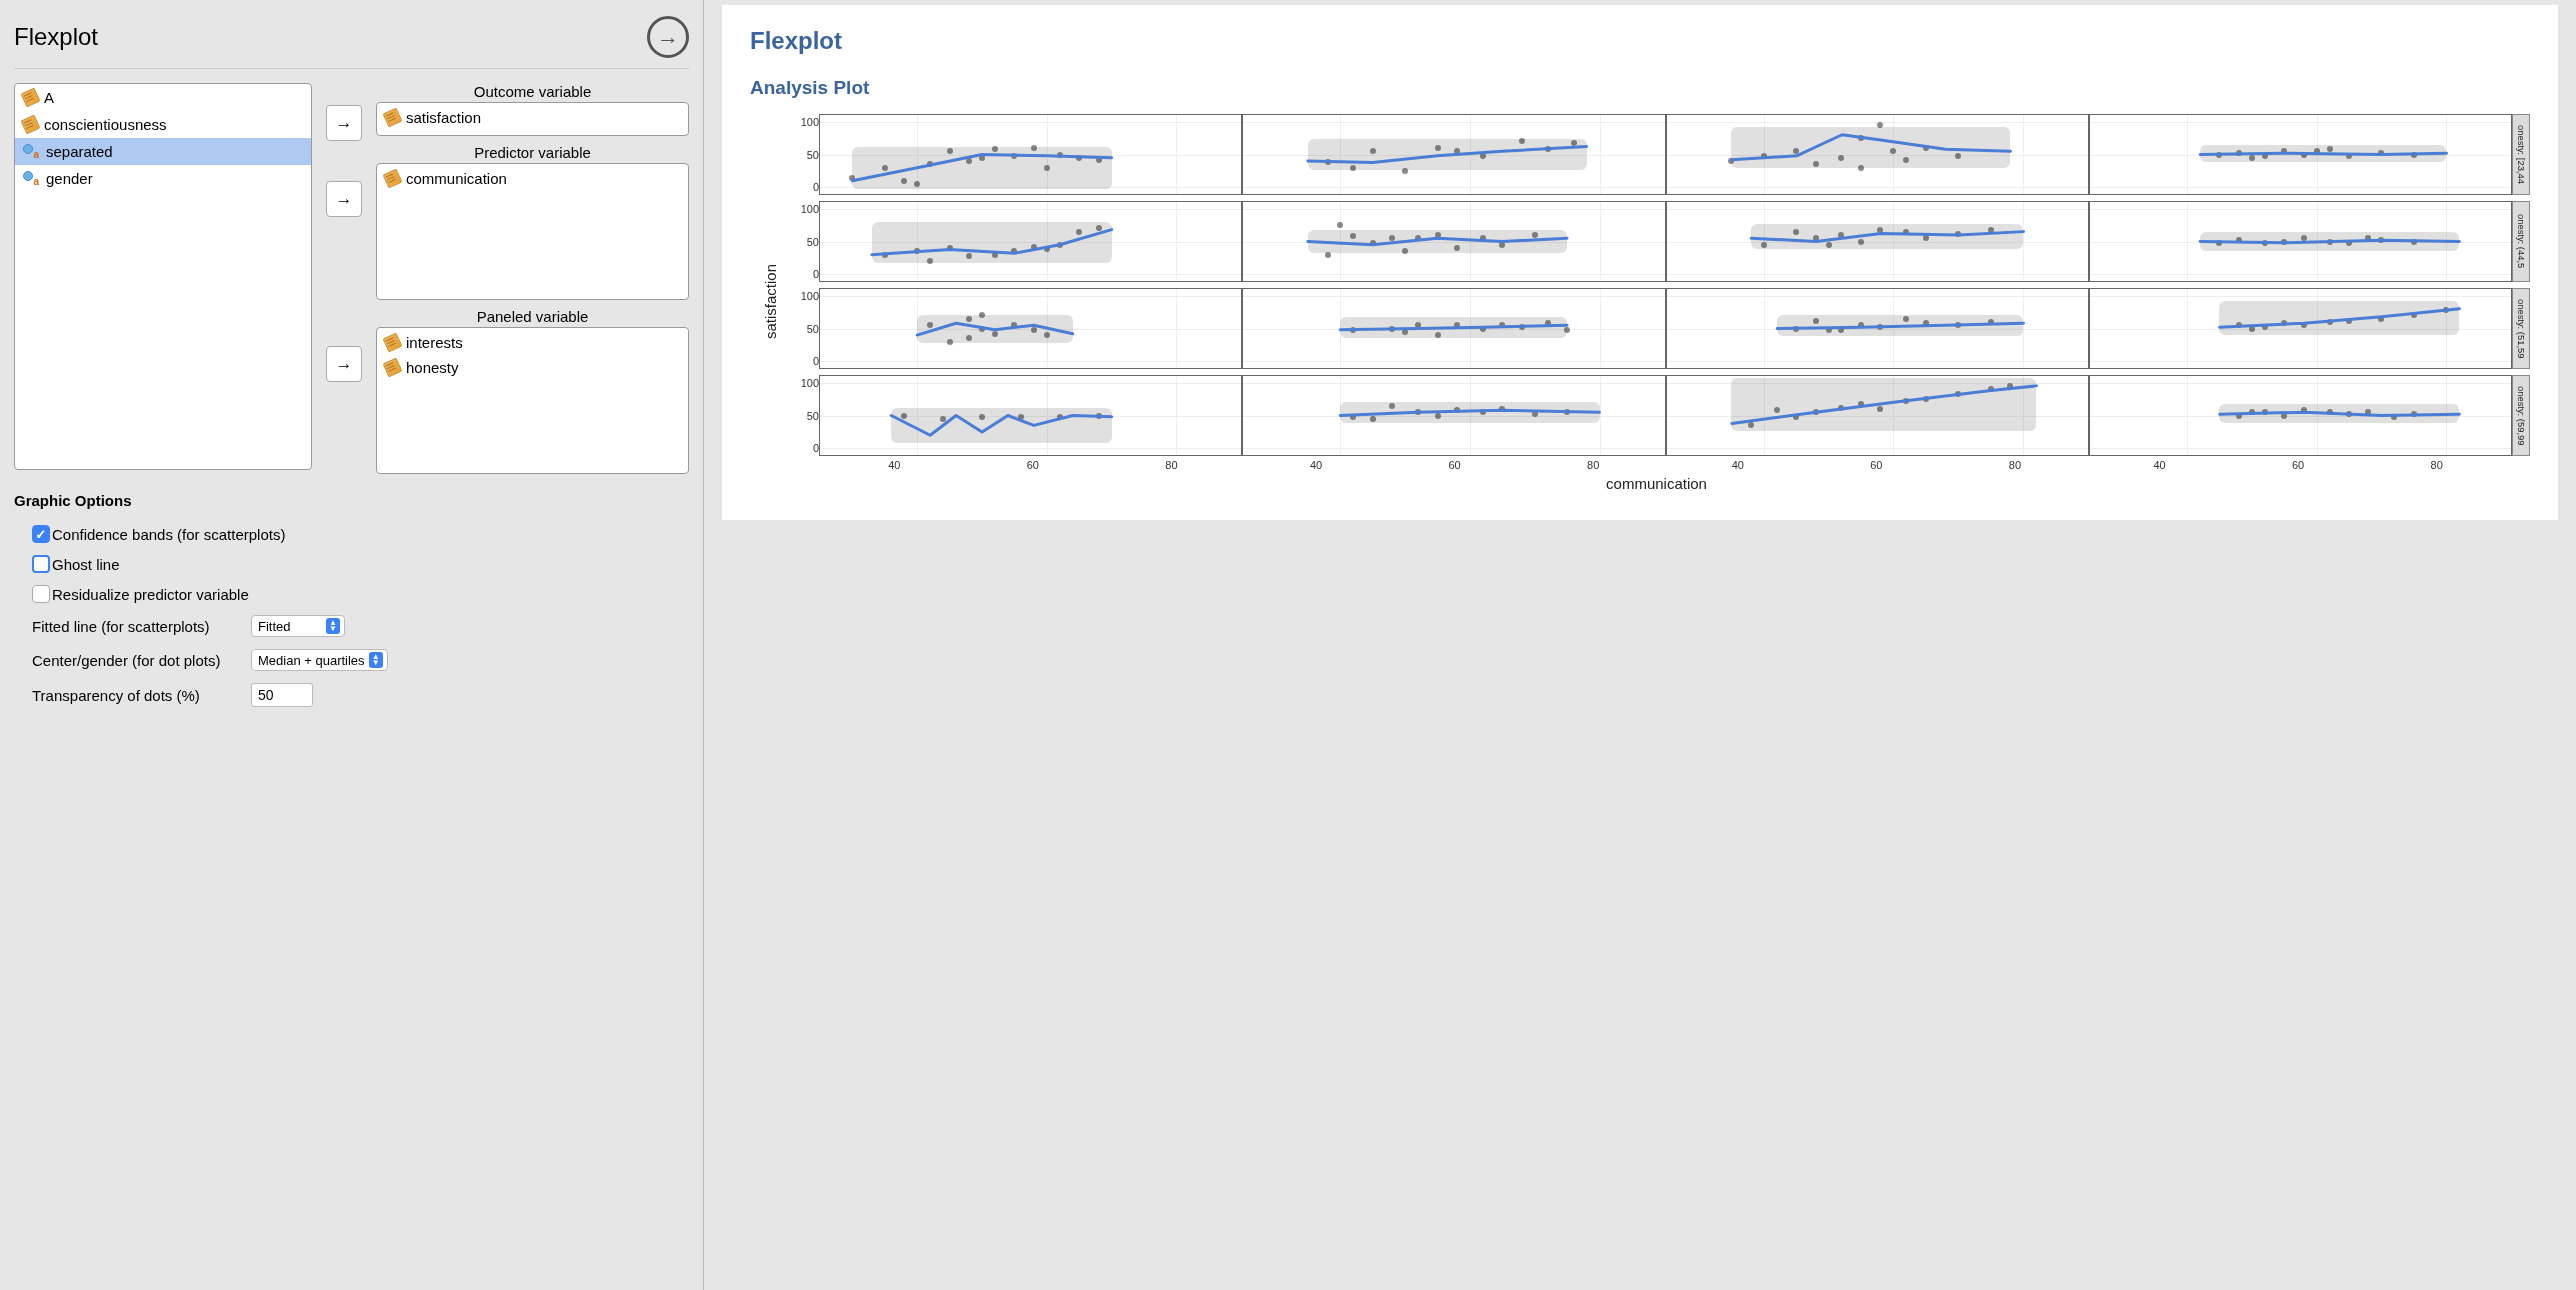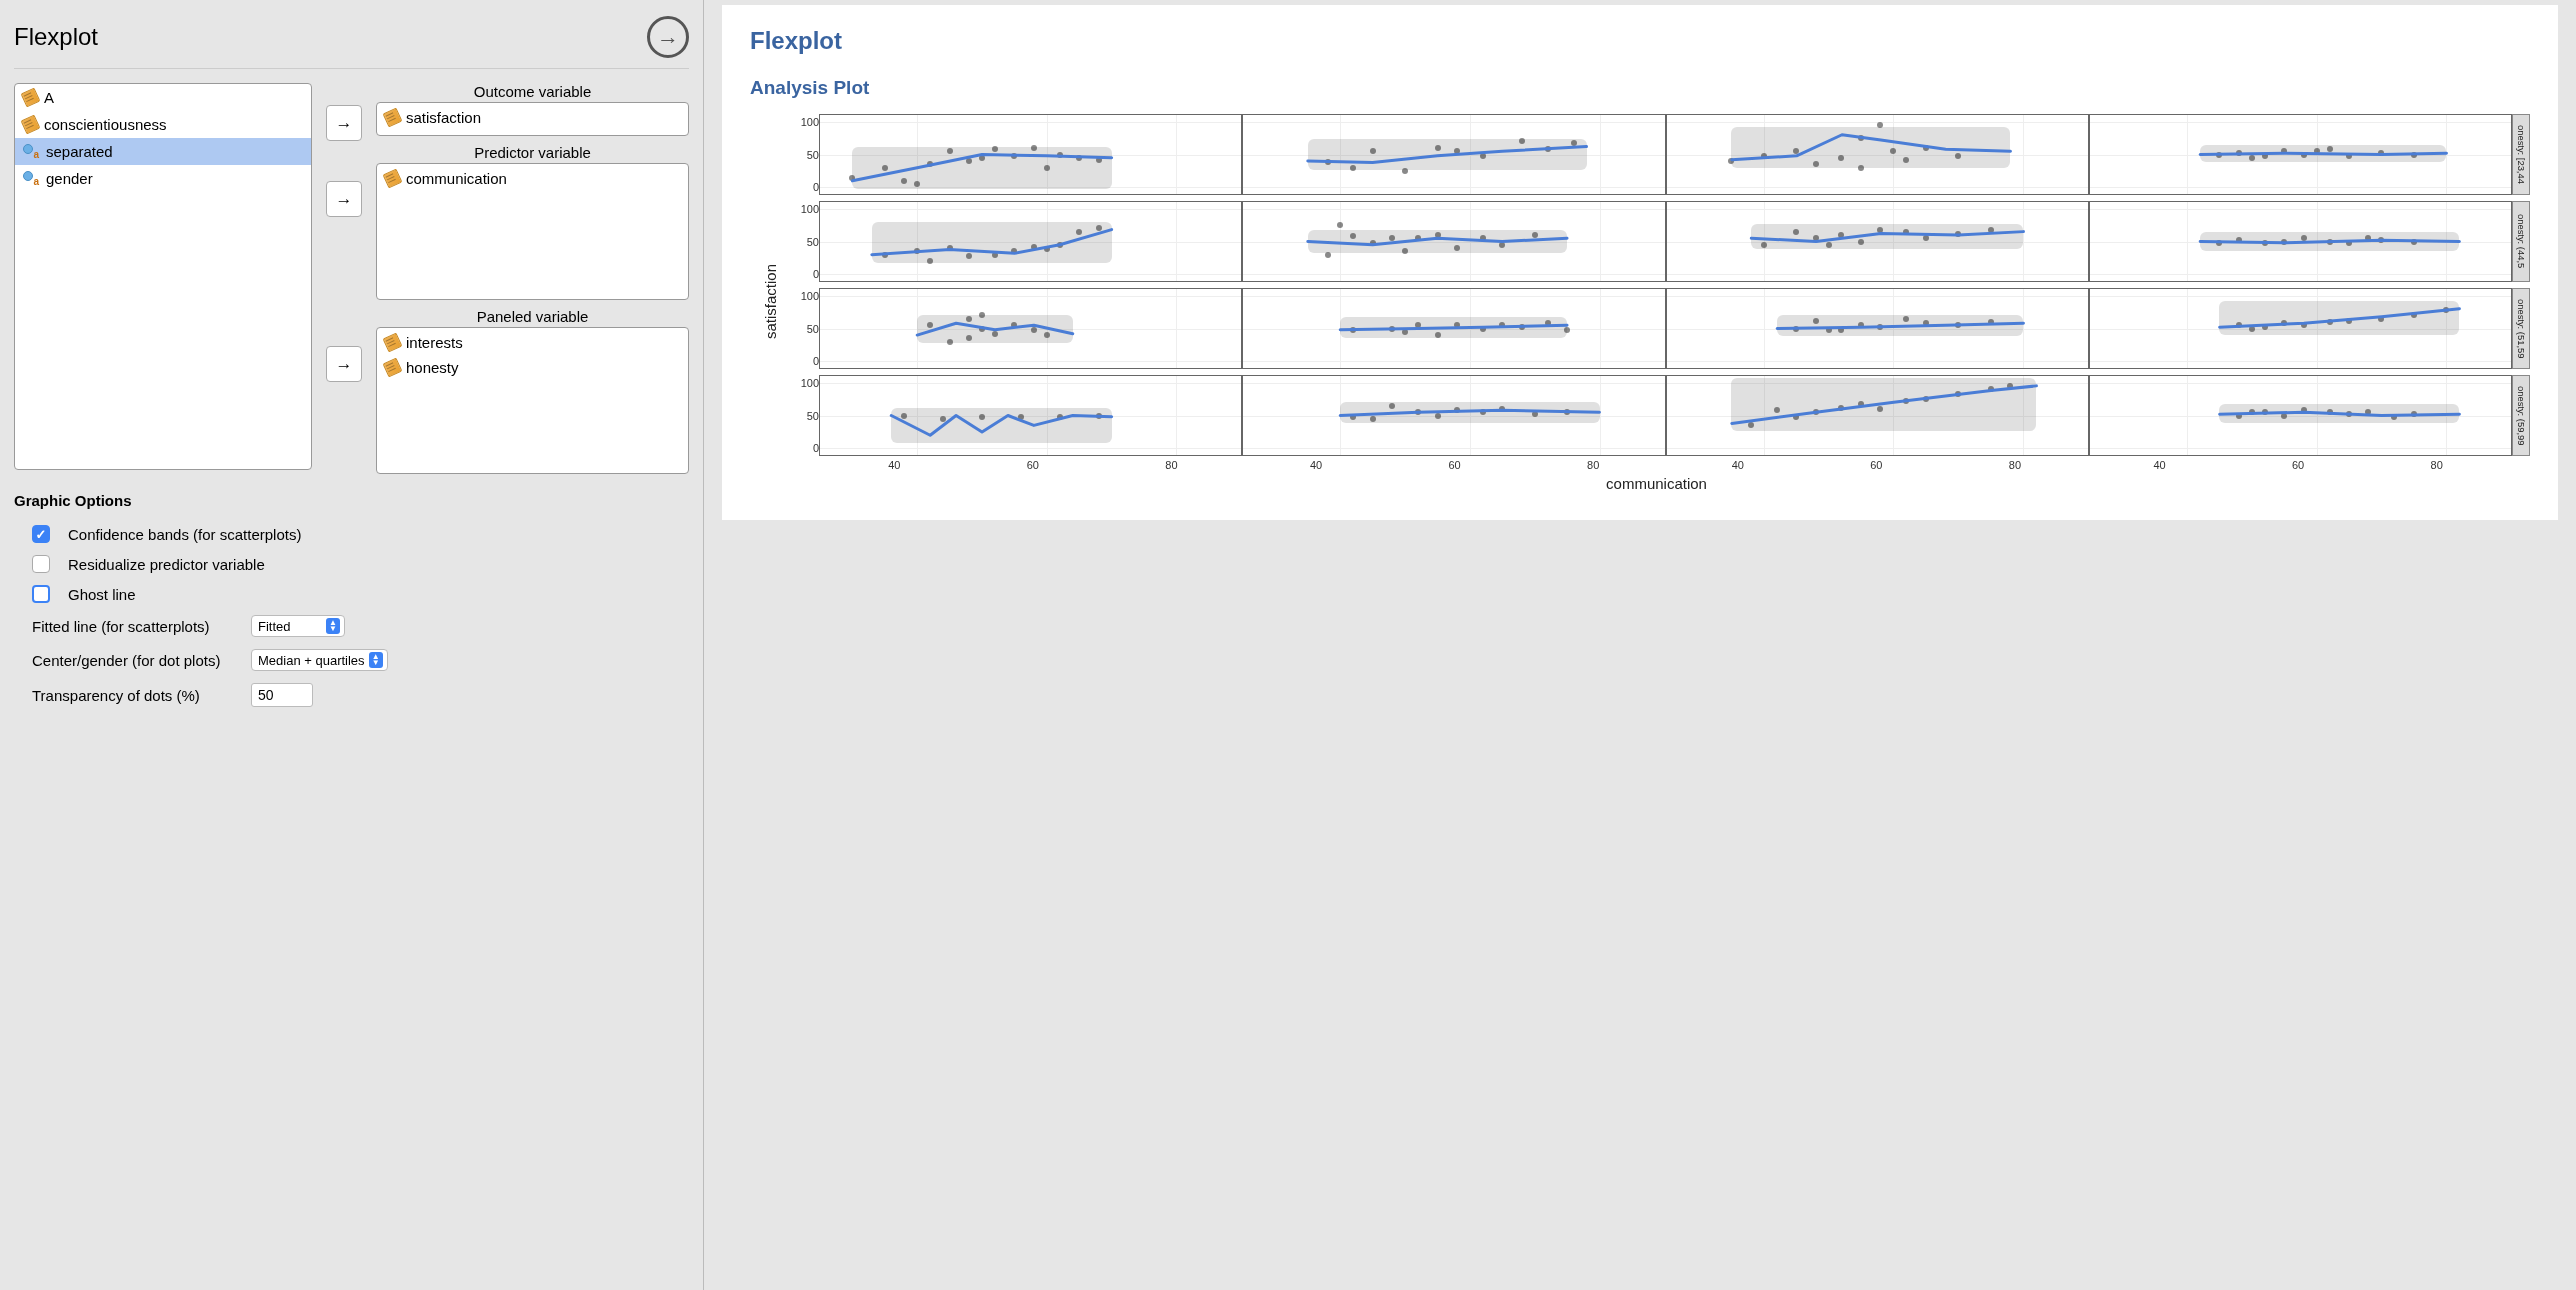--- a/index.html
+++ b/index.html
@@ -126,21 +126,21 @@
     padding: 2px 2px;
   }
   .target-box.tall { min-height: 137px; }
   .target-box.tall2 { min-height: 147px; }
   .target-item {
     padding: 4px 6px;
     display: flex; align-items: center; gap: 6px;
   }
   .options-title { font-weight: bold; margin: 18px 0 10px 0; font-size: 15px; }
   .opt-row {
-    display: flex; align-items: center; gap: 18px;
+    display: flex; align-items: center; gap: 2px;
     padding: 6px 0 6px 18px;
   }
   .chk {
     width: 18px; height: 18px;
     border-radius: 4px;
     border: 1.5px solid #aaa;
     background: #fff;
     display: inline-flex; align-items: center; justify-content: center;
     flex-shrink: 0;
   }
@@ -386,26 +386,26 @@
       </div>
     </div>
 
     <div class="options-title">Graphic Options</div>
 
     <div class="opt-row">
       <span class="chk checked"></span>
       <span>Confidence bands (for scatterplots)</span>
     </div>
     <div class="opt-row">
+      <span class="chk focus"></span>
+      <span>Ghost line</span>
+    </div>
+    <div class="opt-row">
       <span class="chk"></span>
       <span>Residualize predictor variable</span>
-    </div>
-    <div class="opt-row">
-      <span class="chk focus"></span>
-      <span>Ghost line</span>
     </div>
 
     <div class="sel-row">
       <span class="sel-label">Fitted line (for scatterplots)</span>
       <span class="select">
         <span style="min-width:64px">Fitted</span>
         <span class="caret">▲<br>▼</span>
       </span>
     </div>
     <div class="sel-row">

